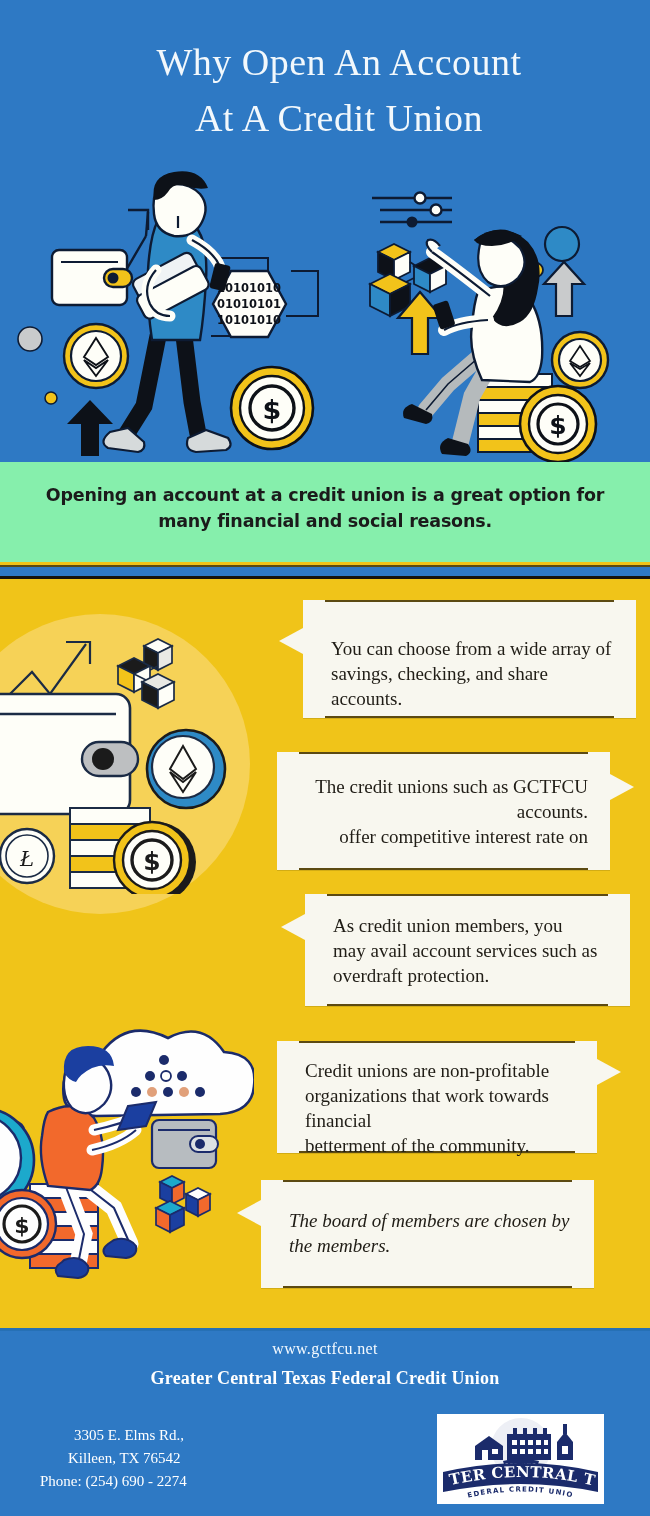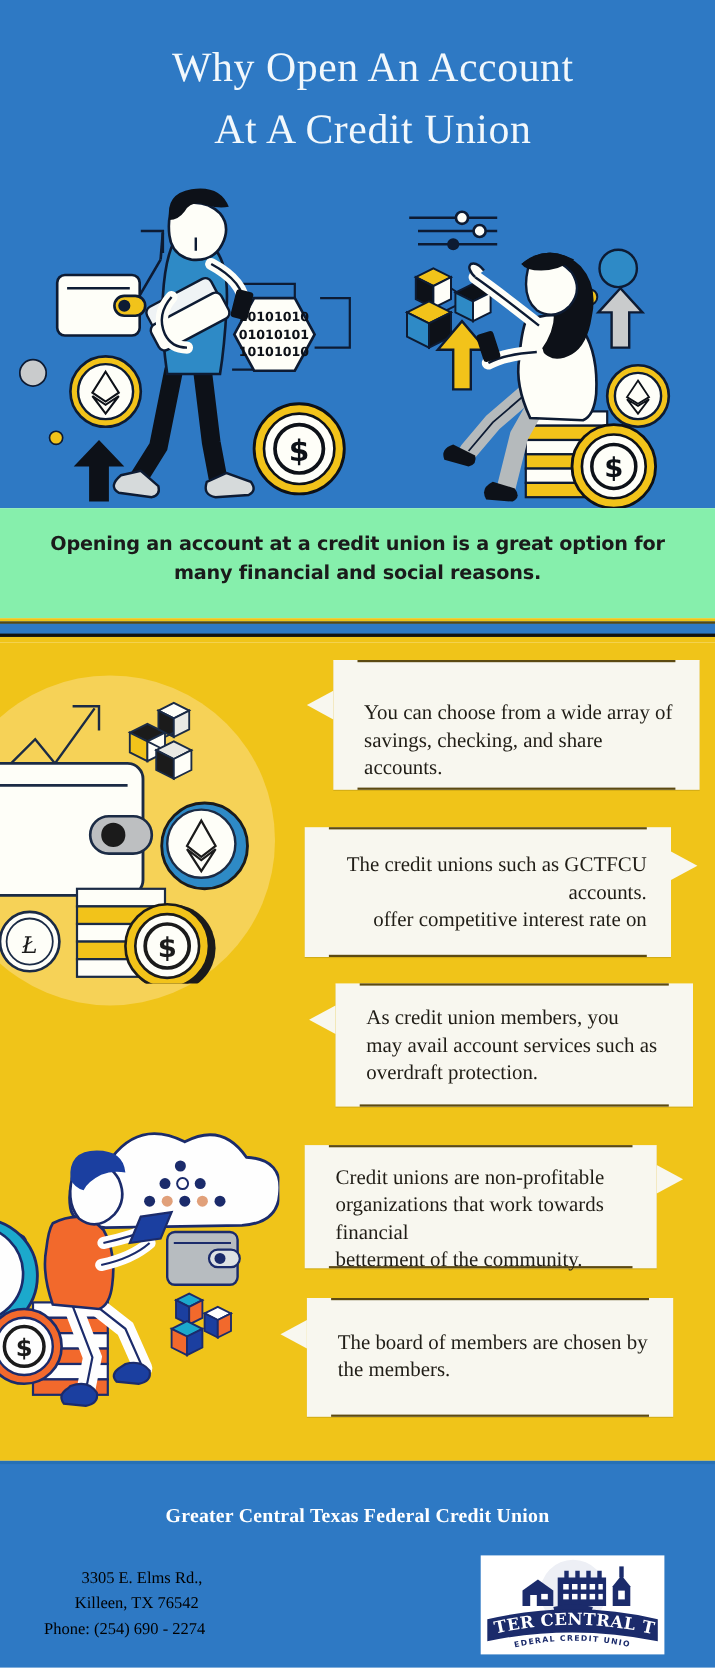--- a/index.html
+++ b/index.html
@@ -107,21 +107,21 @@
     color:#F4FAFF; font-family:"Liberation Serif", serif;
     font-size:16px; letter-spacing:.3px;
   }
   .f-name{
     position:absolute; left:0; top:40px; width:650px; text-align:center;
     color:#FFFFFF; font-family:"Liberation Serif", serif;
     font-weight:bold; font-size:18px; letter-spacing:.2px;
   }
   .f-addr{
     position:absolute; left:36px; top:96px; width:290px;
-    color:#000000; font-family:"Liberation Serif", serif;
+    color:#ffffff; font-family:"Liberation Serif", serif;
     font-size:15px; line-height:23px;
   }
   .f-addr .l1{ padding-left:38px; }
   .f-addr .l2{ padding-left:32px; }
   .f-addr .l3{ padding-left:4px; }
 
   .logo-card{
     position:absolute; left:437px; top:1414px;
     width:167px; height:90px; background:#FFFFFF;
   }
@@ -434,34 +434,35 @@
     <div class="rule-top"></div>
     <div class="rule-bot"></div>
     <div class="tail tail-right" style="top:18px;"></div>
     <div class="ctext" style="top:17px;">
       <div>Credit unions are non-profitable</div>
       <div>organizations that work towards financial</div>
       <div>betterment of the community.</div>
     </div>
   </div>
 
-  <div class="callout" style="left:279px; top:596px; width:333px; height:108px;">
+  <div class="callout" style="left:261px; top:596px; width:333px; height:108px;font-style:italic;">
     <div class="rule-top"></div>
     <div class="rule-bot"></div>
     <div class="tail tail-left" style="top:20px;"></div>
     <div class="ctext" style="top:28px;">
       <div>The board of members are chosen by</div>
       <div>the members.</div>
     </div>
   </div>
 </div>
 
 <div class="footer">
   <div class="fline"></div>
 
+  <div class="f-url">www.gctfcu.net</div>
   <div class="f-name">Greater Central Texas Federal Credit Union</div>
 
   <div class="f-addr">
     <div class="l1">3305 E. Elms Rd.,</div>
     <div class="l2">Killeen, TX  76542</div>
     <div class="l3">Phone: (254) 690 - 2274</div>
   </div>
 </div>
 
 <div class="logo-card">

